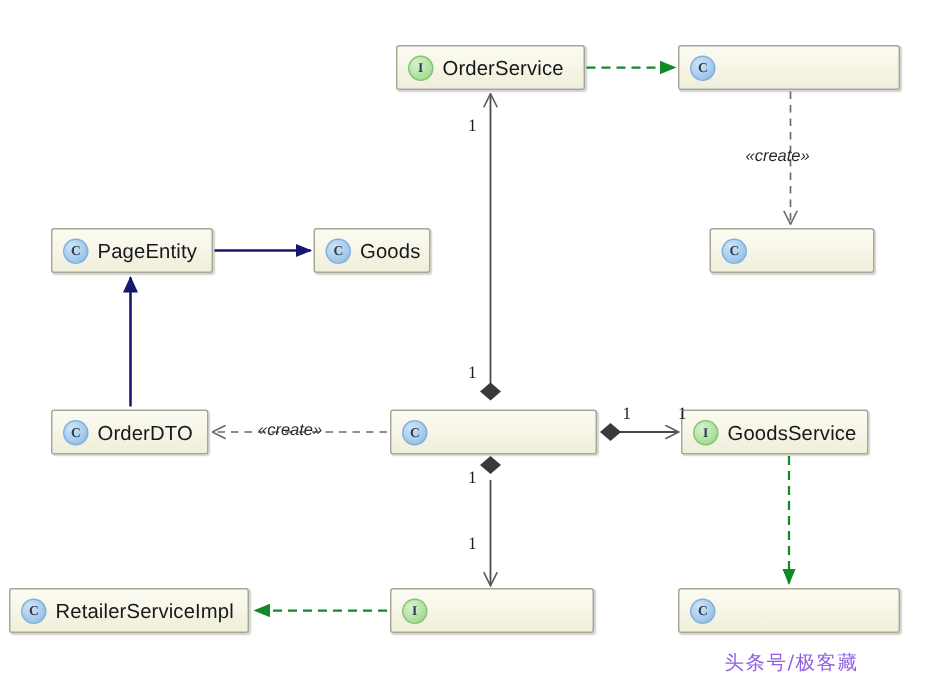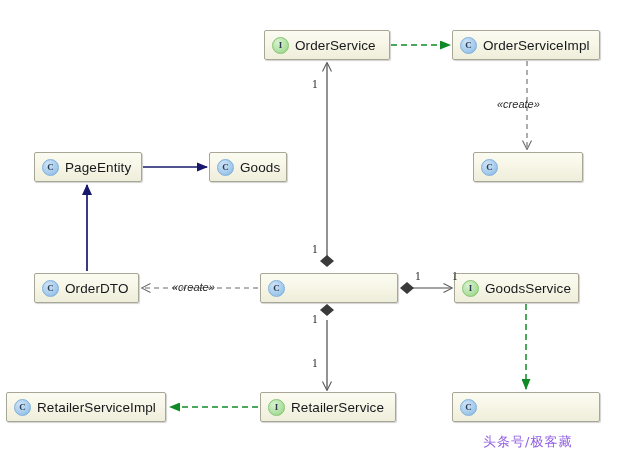--- a/index.html
+++ b/index.html
@@ -172,21 +172,20 @@
     </g>
   </svg>
 
   <div class="node" style="left:264px;top:30px;width:126px;">
     <span class="stereo-icon icon-interface">I</span>
     <span class="node-label">OrderService</span>
   </div>
 
   <div class="node" style="left:452px;top:30px;width:148px;">
     <span class="stereo-icon icon-class">C</span>
-    <span class="node-label">OrderServiceImpl</span>
   </div>
 
   <div class="node" style="left:473px;top:152px;width:110px;">
     <span class="stereo-icon icon-class">C</span>
   </div>
 
   <div class="node" style="left:34px;top:152px;width:108px;">
     <span class="stereo-icon icon-class">C</span>
     <span class="node-label">PageEntity</span>
   </div>
@@ -210,21 +209,20 @@
     <span class="node-label">GoodsService</span>
   </div>
 
   <div class="node" style="left:6px;top:392px;width:160px;">
     <span class="stereo-icon icon-class">C</span>
     <span class="node-label">RetailerServiceImpl</span>
   </div>
 
   <div class="node" style="left:260px;top:392px;width:136px;">
     <span class="stereo-icon icon-interface">I</span>
-    <span class="node-label">RetailerService</span>
   </div>
 
   <div class="node" style="left:452px;top:392px;width:148px;">
     <span class="stereo-icon icon-class">C</span>
   </div>
 
   <div class="edge-label" style="left:497px;top:98px;">«create»</div>
   <div class="edge-label" style="left:172px;top:281px;">«create»</div>
 
   <div class="mult-label" style="left:312px;top:78px;">1</div>

